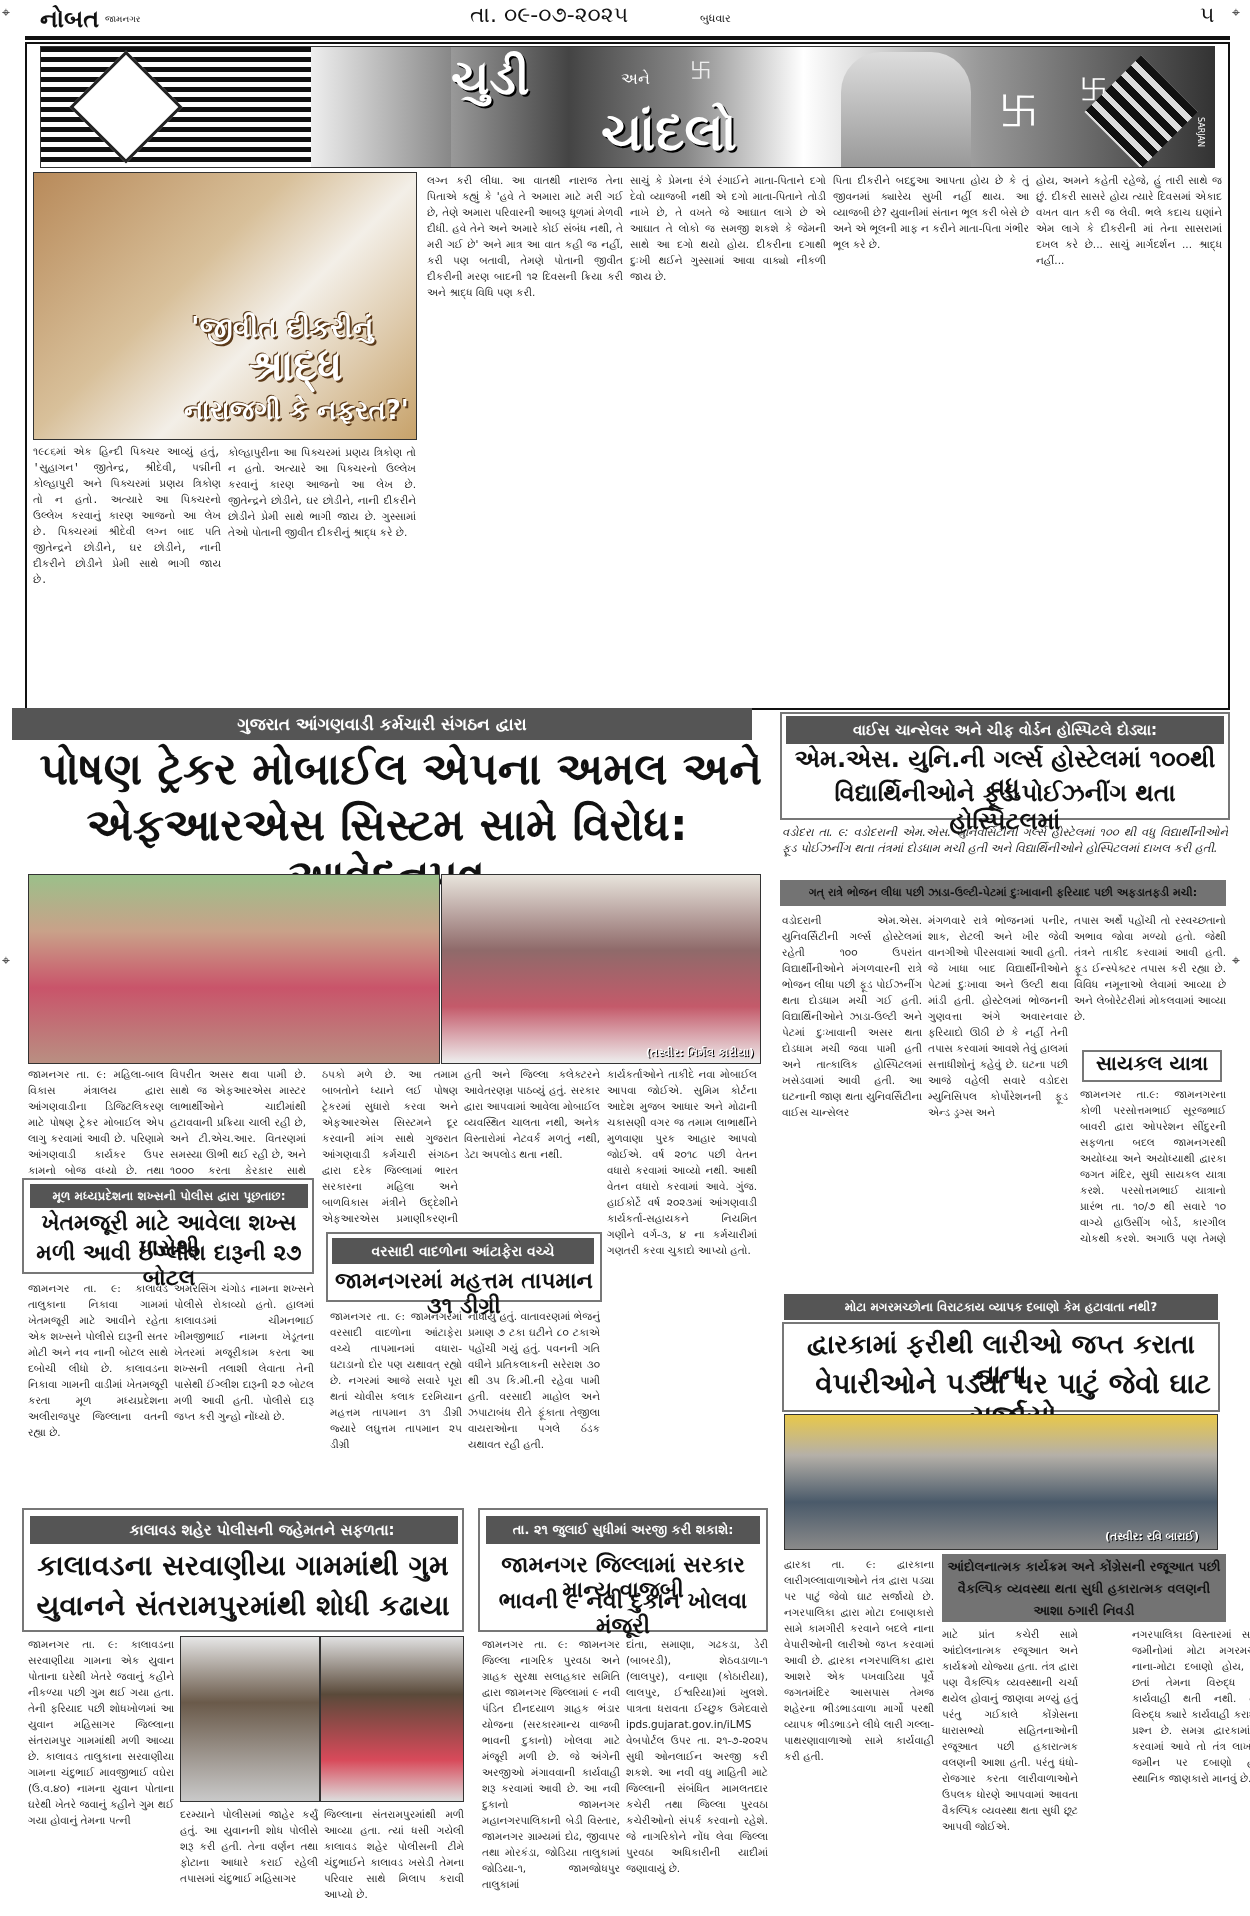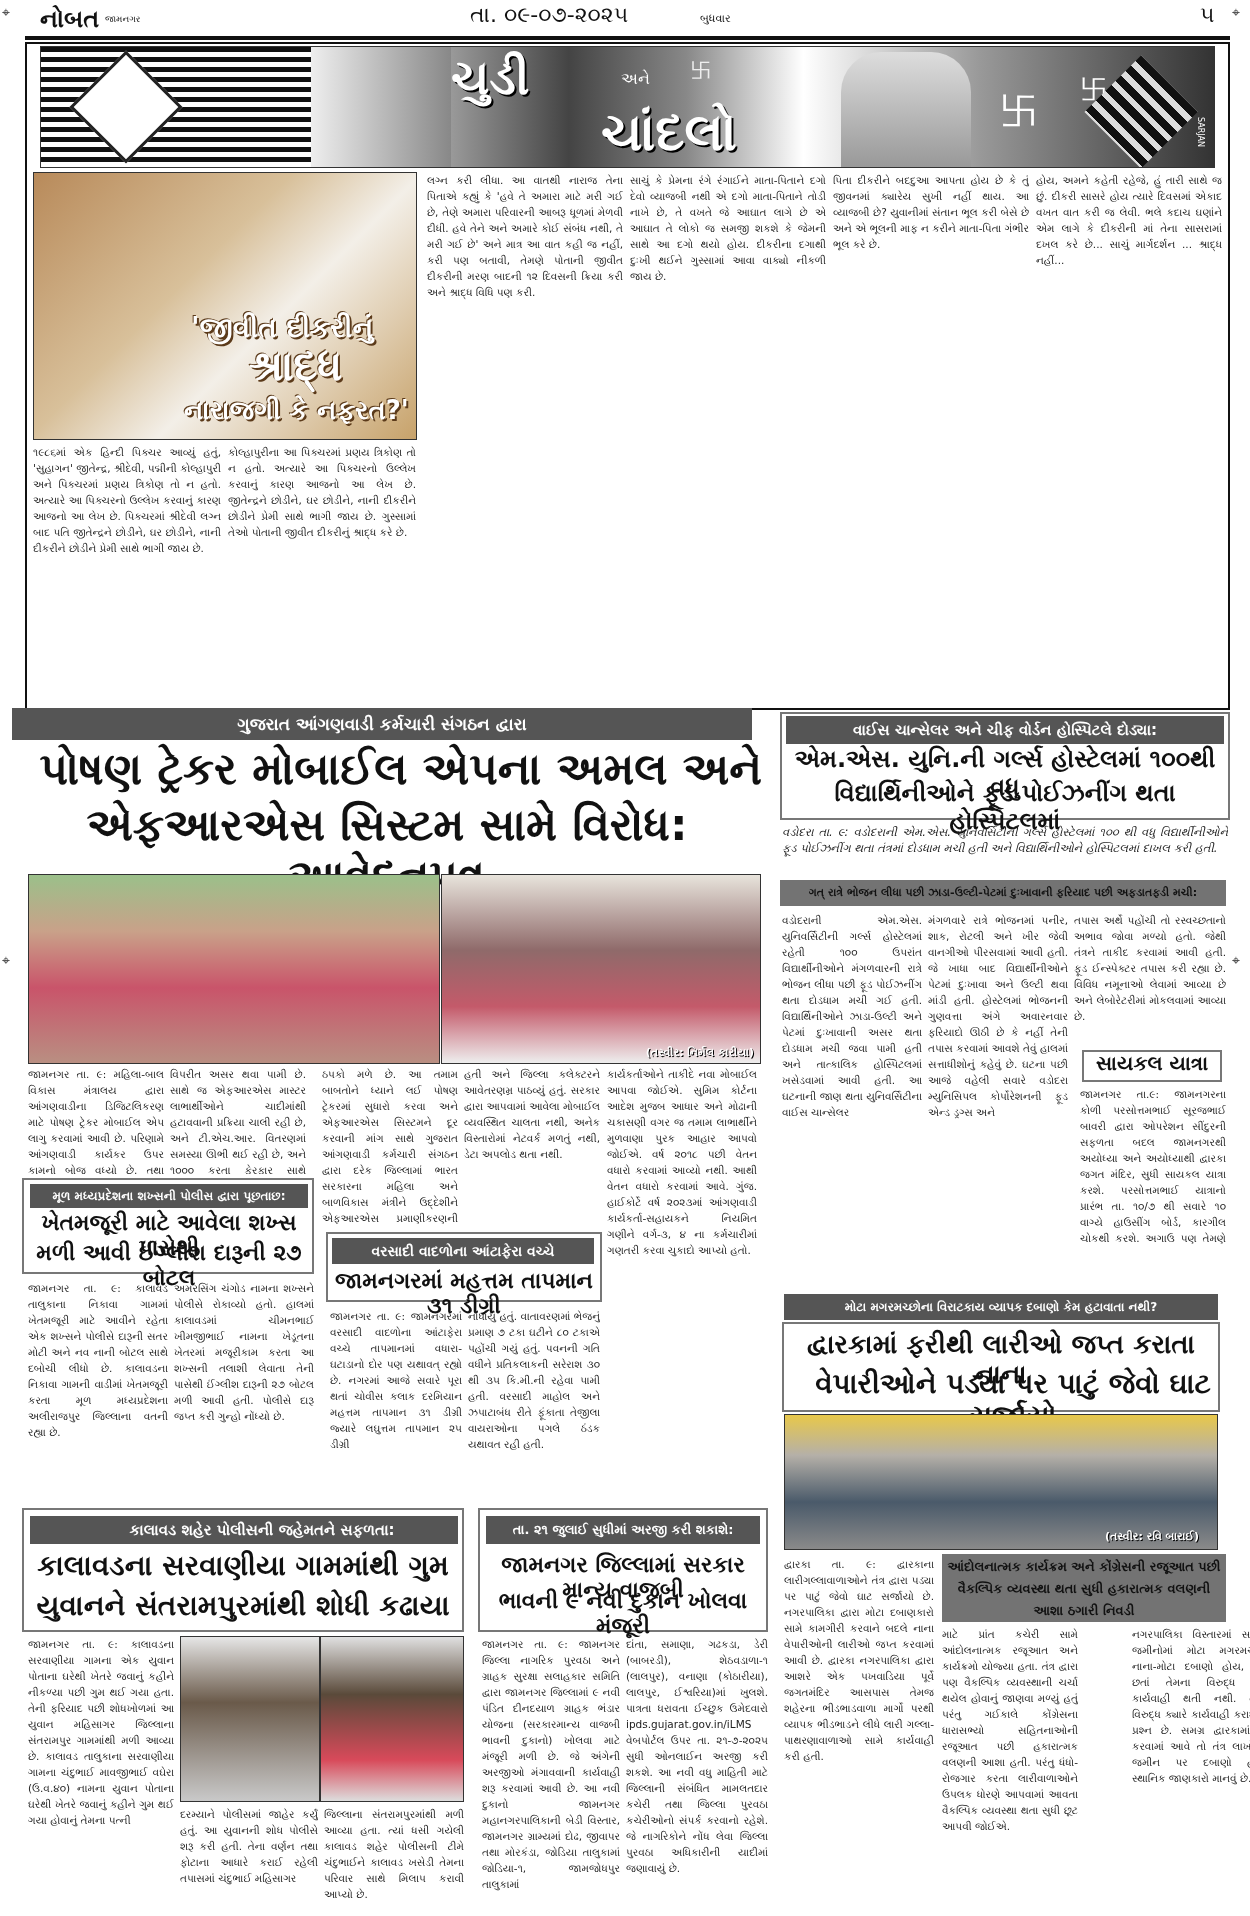--- a/index.html
+++ b/index.html
@@ -63,21 +63,21 @@
   <div class="abs" style="left:1060px;top:25px;width:80px;height:80px;background:repeating-linear-gradient(180deg,#111 0 8px,#ddd 8px 14px);transform:rotate(45deg);"></div>
   <span class="abs sarjan">SARJAN</span>
 </div>
 
 <div class="abs photo" style="left:33px;top:172px;width:384px;height:268px;">
   <div class="abs photo-head" style="left:157px;top:138px;font-size:28px;">'જીવીત દીકરીનું</div>
   <div class="abs photo-head" style="left:215px;top:168px;font-size:42px;">શ્રાદ્ધ</div>
   <div class="abs photo-head" style="left:150px;top:222px;font-size:26px;">નારાજગી કે નફરત?'</div>
 </div>
 
-<div class="abs col" style="left:33px;top:444px;width:188px;height:262px;">૧૯૮૬માં એક હિન્દી પિક્ચર આવ્યું હતું, 'સુહાગન' જીતેન્દ્ર, શ્રીદેવી, પદ્મીની કોલ્હાપુરી અને પિક્ચરમાં પ્રણય ત્રિકોણ તો ન હતો. અત્યારે આ પિક્ચરનો ઉલ્લેખ કરવાનું કારણ આજનો આ લેખ છે. પિક્ચરમાં શ્રીદેવી લગ્ન બાદ પતિ જીતેન્દ્રને છોડીને, ઘર છોડીને, નાની દીકરીને છોડીને પ્રેમી સાથે ભાગી જાય છે.</div>
+<div class="abs col" style="left:33px;top:444px;width:188px;height:262px;font-family:Liberation Mono, monospace;">૧૯૮૬માં એક હિન્દી પિક્ચર આવ્યું હતું, 'સુહાગન' જીતેન્દ્ર, શ્રીદેવી, પદ્મીની કોલ્હાપુરી અને પિક્ચરમાં પ્રણય ત્રિકોણ તો ન હતો. અત્યારે આ પિક્ચરનો ઉલ્લેખ કરવાનું કારણ આજનો આ લેખ છે. પિક્ચરમાં શ્રીદેવી લગ્ન બાદ પતિ જીતેન્દ્રને છોડીને, ઘર છોડીને, નાની દીકરીને છોડીને પ્રેમી સાથે ભાગી જાય છે.</div>
 <div class="abs col" style="left:228px;top:444px;width:188px;height:262px;">કોલ્હાપુરીના આ પિક્ચરમાં પ્રણય ત્રિકોણ તો ન હતો. અત્યારે આ પિક્ચરનો ઉલ્લેખ કરવાનું કારણ આજનો આ લેખ છે. જીતેન્દ્રને છોડીને, ઘર છોડીને, નાની દીકરીને છોડીને પ્રેમી સાથે ભાગી જાય છે. ગુસ્સામાં તેઓ પોતાની જીવીત દીકરીનું શ્રાદ્ધ કરે છે.</div>
 <div class="abs col" style="left:427px;top:172px;width:196px;height:534px;">લગ્ન કરી લીધા. આ વાતથી નારાજ તેના પિતાએ કહ્યું કે 'હવે તે અમારા માટે મરી ગઈ છે, તેણે અમારા પરિવારની આબરૂ ધૂળમાં મેળવી દીધી. હવે તેને અને અમારે કોઈ સંબંધ નથી, તે મરી ગઈ છે' અને માત્ર આ વાત કહી જ નહીં, કરી પણ બતાવી, તેમણે પોતાની જીવીત દીકરીની મરણ બાદની ૧૨ દિવસની ક્રિયા કરી અને શ્રાદ્ધ વિધિ પણ કરી.</div>
 <div class="abs col" style="left:630px;top:172px;width:196px;height:534px;">સાચું કે પ્રેમના રંગે રંગાઈને માતા-પિતાને દગો દેવો વ્યાજબી નથી એ દગો માતા-પિતાને તોડી નાખે છે, તે વખતે જે આઘાત લાગે છે એ આઘાત તે લોકો જ સમજી શકશે કે જેમની સાથે આ દગો થયો હોય. દીકરીના દગાથી દુઃખી થઈને ગુસ્સામાં આવા વાક્યો નીકળી જાય છે.</div>
 <div class="abs col" style="left:833px;top:172px;width:196px;height:534px;">પિતા દીકરીને બદદુઆ આપતા હોય છે કે તું જીવનમાં ક્યારેય સુખી નહીં થાય. આ વ્યાજબી છે? યુવાનીમાં સંતાન ભૂલ કરી બેસે છે અને એ ભૂલની માફ ન કરીને માતા-પિતા ગંભીર ભૂલ કરે છે.</div>
 <div class="abs col" style="left:1036px;top:172px;width:186px;height:534px;">હોય, અમને કહેતી રહેજે, હું તારી સાથે જ છું. દીકરી સાસરે હોય ત્યારે દિવસમાં એકાદ વખત વાત કરી જ લેવી. ભલે કદાચ ઘણાંને એમ લાગે કે દીકરીની માં તેના સાસરામાં દખલ કરે છે... સાચું માર્ગદર્શન ... શ્રાદ્ધ નહીં...</div>
 
 <div class="abs kicker" style="left:12px;top:708px;width:740px;height:32px;font-size:17px;line-height:32px;">ગુજરાત આંગણવાડી કર્મચારી સંગઠન દ્વારા</div>
 <div class="abs headline" style="left:12px;top:744px;width:750px;font-size:44px;text-align:right;">પોષણ ટ્રેકર મોબાઈલ એપના અમલ અને</div>
 <div class="abs headline" style="left:12px;top:800px;width:750px;font-size:44px;">એફઆરએસ સિસ્ટમ સામે વિરોધ: આવેદનપત્ર</div>
 <div class="abs crowd" style="left:28px;top:874px;width:412px;height:190px;border:1px solid #333;"></div>

